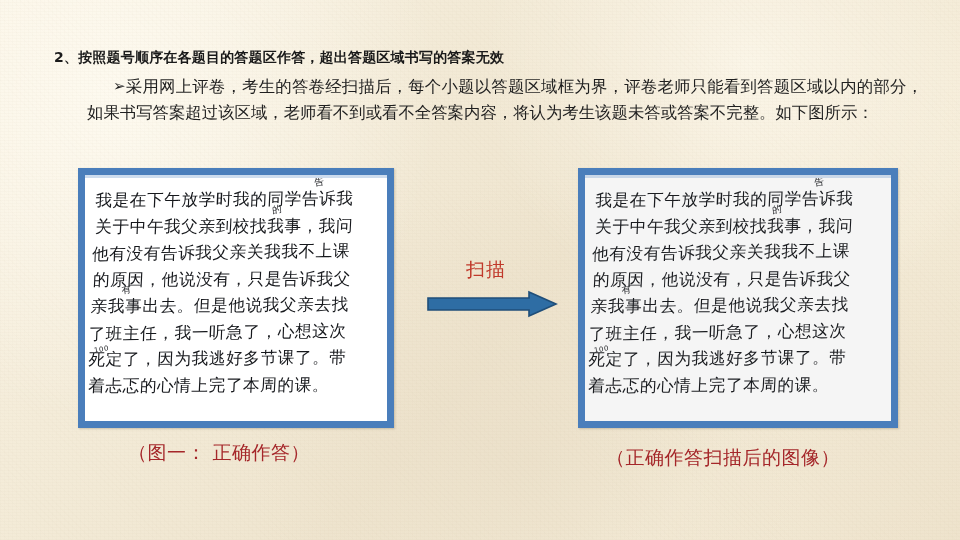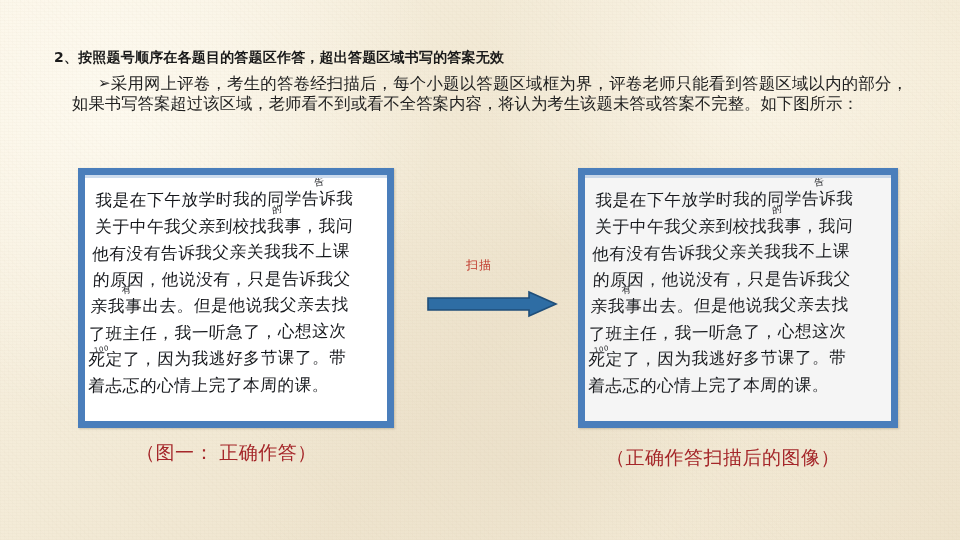--- a/index.html
+++ b/index.html
@@ -50,26 +50,26 @@
     font-size: 14px;
     line-height: 22px;
     color: #1a1a1a;
     letter-spacing: 0.2px;
     white-space: nowrap;
   }
 
   
   #body-para {
     position: absolute;
-    left: 72px;
+    left: 87px;
     top: 74px;
     width: 836px;
     font-family: "DejaVu Sans", "Liberation Sans", sans-serif;
     font-size: 16.4px;
-    line-height: 20px;
+    line-height: 26px;
     color: #1f1f1f;
     text-align: justify;
   }
   #body-para .bullet-glyph {
     display: inline-block;
     margin-left: 26px;
     margin-right: 0px;
     font-size: 15px;
     transform: translateY(-1px);
   }
@@ -132,21 +132,21 @@
   .ins.b { top: -9px; left: 176px; }
   .ins.c { top: -9px; left: 30px; }
   .ins.d { bottom: -7px; left: 6px; font-size: 7px; }
 
   
   #scan-label {
     position: absolute;
     left: 466px;
     top: 257px;
     font-family: Liberation Sans, sans-serif;
-    font-size: 12px;
+    font-size: 19px;
     color: #c0392b;
     letter-spacing: 1px;
     white-space: nowrap;
   }
   #scan-arrow {
     position: absolute;
     left: 426px;
     top: 290px;
     width: 132px;
     height: 28px;
@@ -154,21 +154,21 @@
 
   
   .caption {
     position: absolute;
     font-family: "DejaVu Sans", "Liberation Sans", sans-serif;
     font-size: 19px;
     color: #a5272a;
     letter-spacing: 0.5px;
     white-space: nowrap;
   }
-  #caption-left  { left: 136px; top: 440px; font-family: Liberation Serif, serif; }
+  #caption-left  { left: 128px; top: 440px; }
   #caption-right { left: 606px; top: 445px; text-align: center; }
 </style>
 </head>
 <body>
 
 <div id="slide">
 
   <div id="grain"></div>
 
   <div id="heading">2、按照题号顺序在各题目的答题区作答，超出答题区域书写的答案无效</div>

